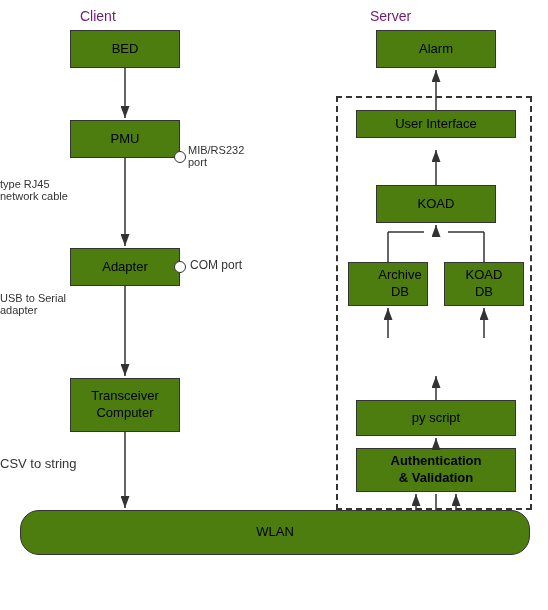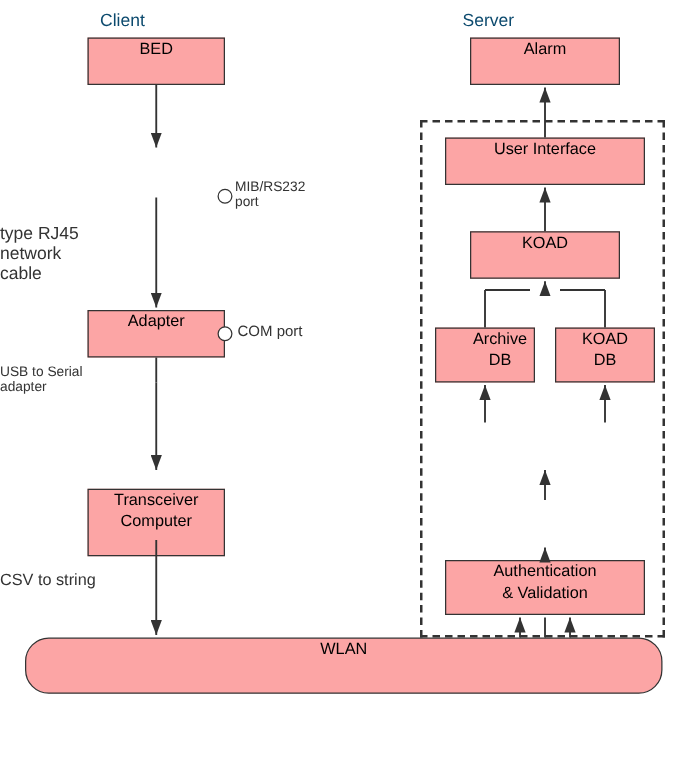--- a/index.html
+++ b/index.html
@@ -12,22 +12,23 @@
       overflow: hidden;
     }
     .diagram {
       position: relative;
       width: 548px;
       height: 610px;
     }
     .box {
       position: absolute;
       border: 1.5px solid #333;
-      background: #fca5a5;
+      background: #4d7c0f;
       display: flex;
+      align-items: center;
       justify-content: center;
       text-align: center;
       line-height: 1.3;
     }
     .dashed-box {
       position: absolute;
       border: 2px dashed #333;
       background: transparent;
     }
     .label {
@@ -40,21 +41,21 @@
     .arrows-svg {
       position: absolute;
       top: 0; left: 0;
       width: 548px;
       height: 610px;
       pointer-events: none;
     }
     .section-label {
       position: absolute;
       font-size: 14px;
-      color: #0c4a6e;
+      color: #701a75;
       text-align: right;
     }
     .small-circle {
       position: absolute;
       width: 12px;
       height: 12px;
       border: 1.5px solid #333;
       border-radius: 50%;
       background: #fff;
     }
@@ -64,75 +65,81 @@
 
 <div class="diagram">
 
   <div class="section-label" style="left:80px; top:8px;">Client</div>
   <div class="section-label" style="left:370px; top:8px;">Server</div>
 
   <div class="box" style="left:70px; top:30px; width:110px; height:38px;">
     <span>BED</span>
   </div>
 
+  <div class="box" style="left:70px; top:120px; width:110px; height:38px;">
+    <span>PMU</span>
+  </div>
 
   <div class="box" style="left:70px; top:248px; width:110px; height:38px;">
     <span>Adapter</span>
   </div>
 
-  <div class="box" style="left:70px; top:378px; width:110px; height:54px;margin-top:13px;">
+  <div class="box" style="left:70px; top:378px; width:110px; height:54px;">
     <span style="white-space:pre-line;">Transceiver
 Computer</span>
   </div>
 
   <div class="box" style="left:20px; top:510px; width:510px; height:45px;border-radius:19px;">
     <span>WLAN</span>
   </div>
 
   <div class="box" style="left:376px; top:30px; width:120px; height:38px;">
     <span>Alarm</span>
   </div>
 
-  <div class="box" style="left:356px; top:110px; width:160px; height:38px;">
+  <div class="box" style="left:356px; top:110px; width:160px; height:28px;">
     <span>User Interface</span>
   </div>
 
   <div class="box" style="left:376px; top:185px; width:120px; height:38px;">
     <span>KOAD</span>
   </div>
 
   <div class="box" style="left:348px; top:262px; width:80px; height:44px;">
     <span style="white-space:pre-line;margin-left:24px;">Archive
 DB</span>
   </div>
 
   <div class="box" style="left:444px; top:262px; width:80px; height:44px;">
     <span style="white-space:pre-line;">KOAD
 DB</span>
   </div>
 
 
-
-  <div class="box" style="left:356px; top:448px; width:160px; height:44px;">
+  <div class="box" style="left:356px; top:400px; width:160px; height:36px;">
+    <span>py script</span>
+  </div>
+
+  <div class="box" style="left:356px; top:448px; width:160px; height:44px;font-weight:bold;">
     <span style="white-space:pre-line;">Authentication
 &amp; Validation</span>
   </div>
 
   <div class="dashed-box" style="left:336px; top:96px; width:196px; height:414px;"></div>
 
   <div class="small-circle" style="left:174px; top:151px;"></div>
 
   <div class="small-circle" style="left:174px; top:261px;"></div>
 
   <div class="label" style="left:188px; top:144px; font-size:11px; text-align:left;">
     <span style="white-space:pre-line;">MIB/RS232
 port</span>
   </div>
 
-  <div class="label" style="left:0px; top:178px; font-size:14px; width:68px; text-align:left;">
+  <div class="label" style="left:0px; top:178px; font-size:11px; width:68px; text-align:left;">
     <span style="white-space:pre-line;">type RJ45
 network cable</span>
   </div>
 
   <div class="label" style="left:190px; top:258px; font-size:12px; text-align:left;">
     <span>COM port</span>
   </div>
 
   <div class="label" style="left:0px; top:292px; font-size:11px; width:68px; text-align:left;">
     <span style="white-space:pre-line;">USB to Serial

